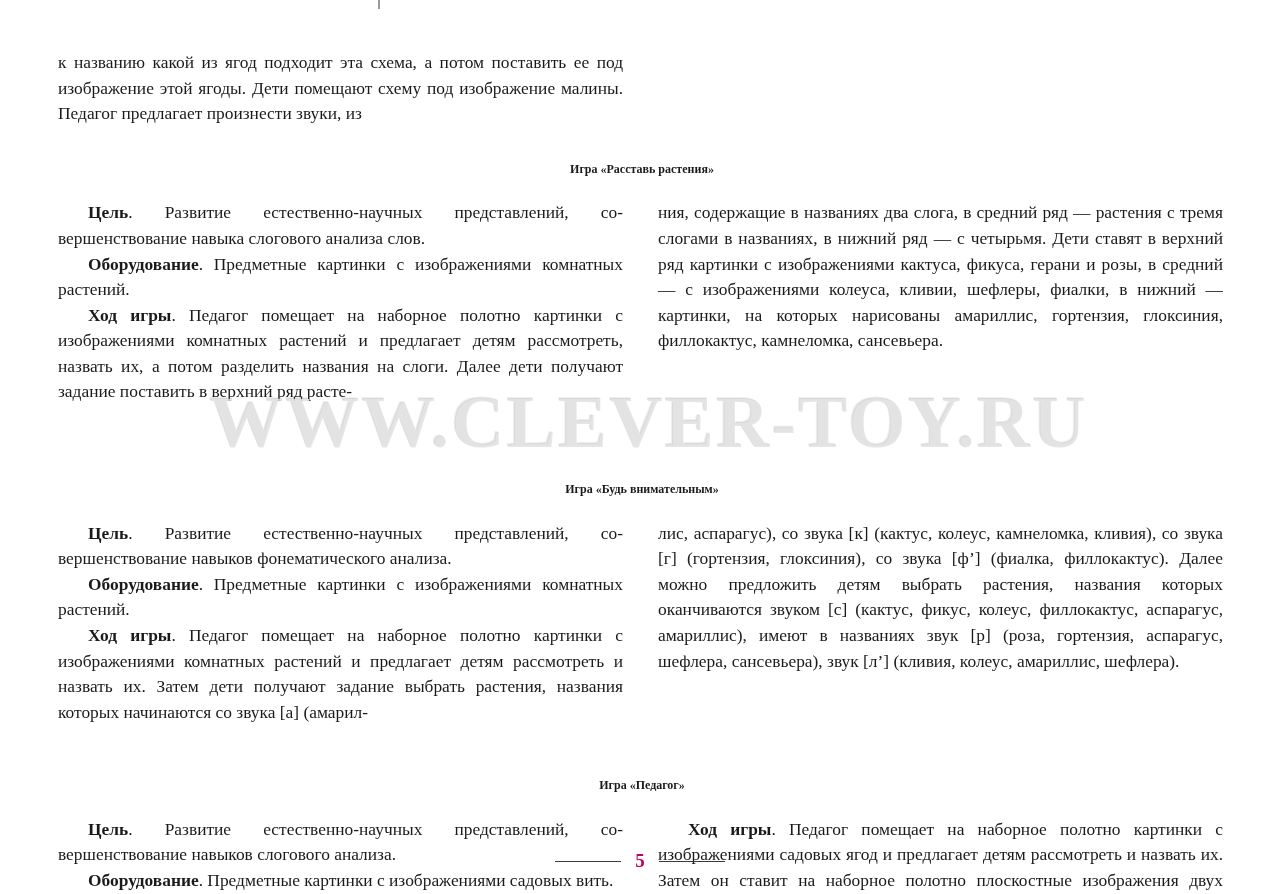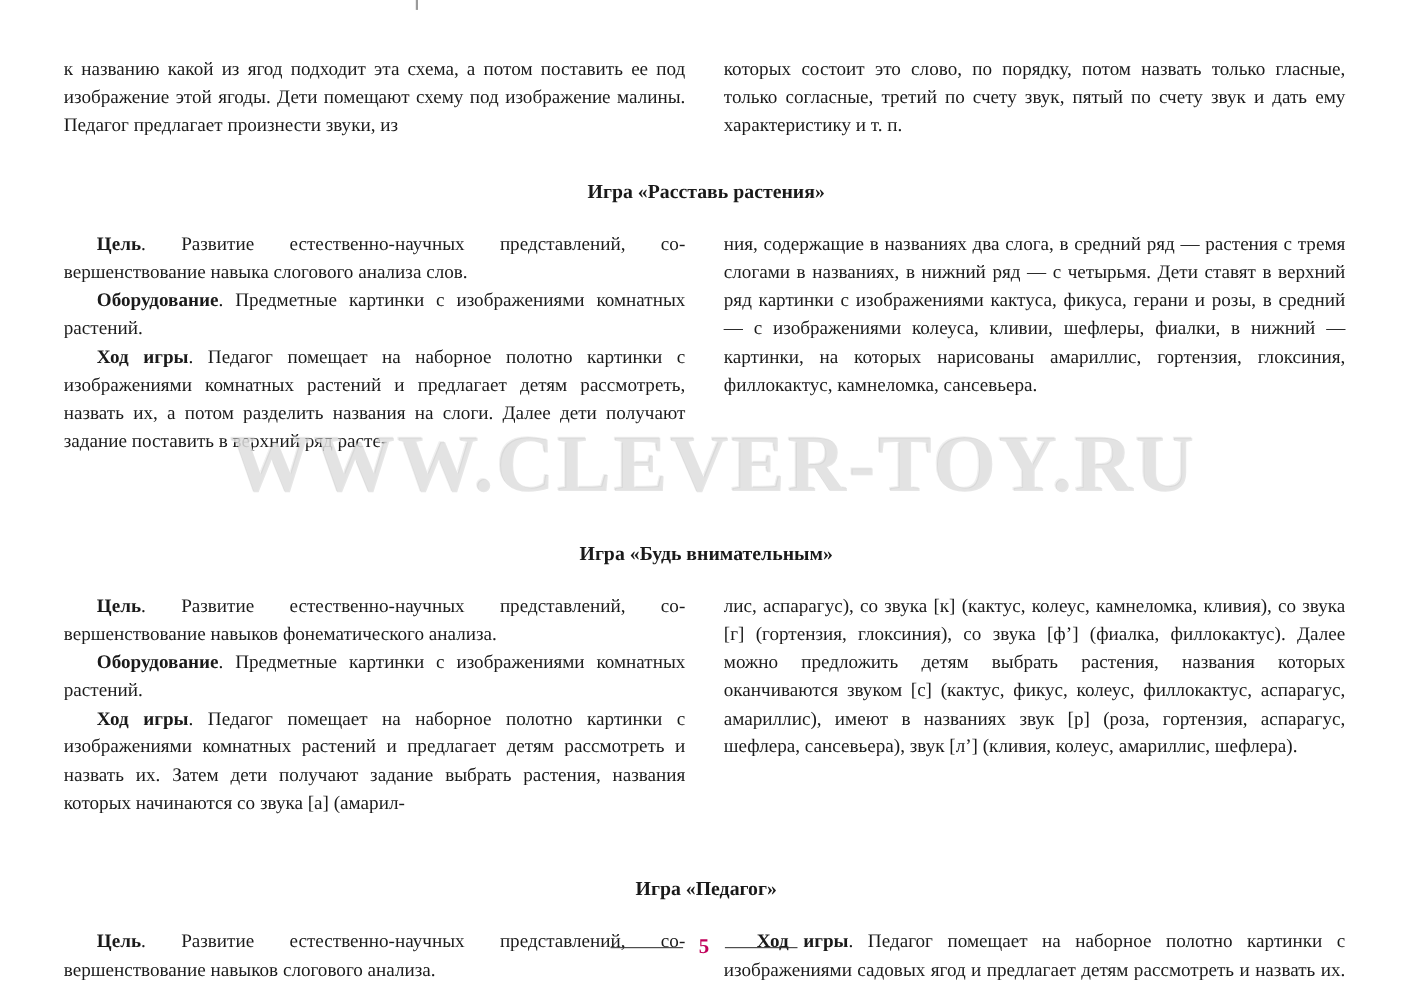--- a/index.html
+++ b/index.html
@@ -63,21 +63,21 @@
     line-height: 1.47;
     text-align: justify;
     text-justify: inter-word;
     hyphens: manual;
   }
   p.indent {
     text-indent: 30px;
   }
   .gamehead {
     text-align: center;
-    font-size: 18px;
+    font-size: 12px;
     font-weight: bold;
     margin: 0;
     padding: 0;
   }
   .sect-gap-top { margin-top: 34px; }
   b { font-weight: bold; }
   
   .footer {
     position: absolute;
     left: 0;
@@ -108,23 +108,20 @@
 
   <div class="top-mark"></div>
 
   <div class="watermark">WWW.CLEVER-TOY.RU</div>
 
   <div class="content">
 
     <div class="cols">
       <div class="col">
         <p>к названию какой из ягод подходит эта схема, а потом поста­вить ее под изображение этой ягоды. Дети помещают схему под изображение малины. Педагог предлагает произнести звуки, из</p>
-      </div>
-      <div class="col">
-        <p>которых состоит это слово, по порядку, потом назвать только гласные, только согласные, третий по счету звук, пятый по сче­ту звук и дать ему характеристику и т. п.</p>
       </div>
     </div>
 
     <div class="sect-gap-top">
       <p class="gamehead">Игра «Расставь растения»</p>
       <div class="cols" style="margin-top:22px;">
         <div class="col">
           <p class="indent"><b>Цель</b><span>. Развитие естественно-научных представлений, со­вершенствование навыка слогового анализа слов.</span></p>
           <p class="indent"><b>Оборудование</b><span>. Предметные картинки с изображениями комнатных растений.</span></p>
           <p class="indent"><b>Ход игры</b><span>. Педагог помещает на наборное полотно картин­ки с изображениями комнатных растений и предлагает детям рассмотреть, назвать их, а потом разделить названия на слоги. Далее дети получают задание поставить в верхний ряд расте-</span></p>

